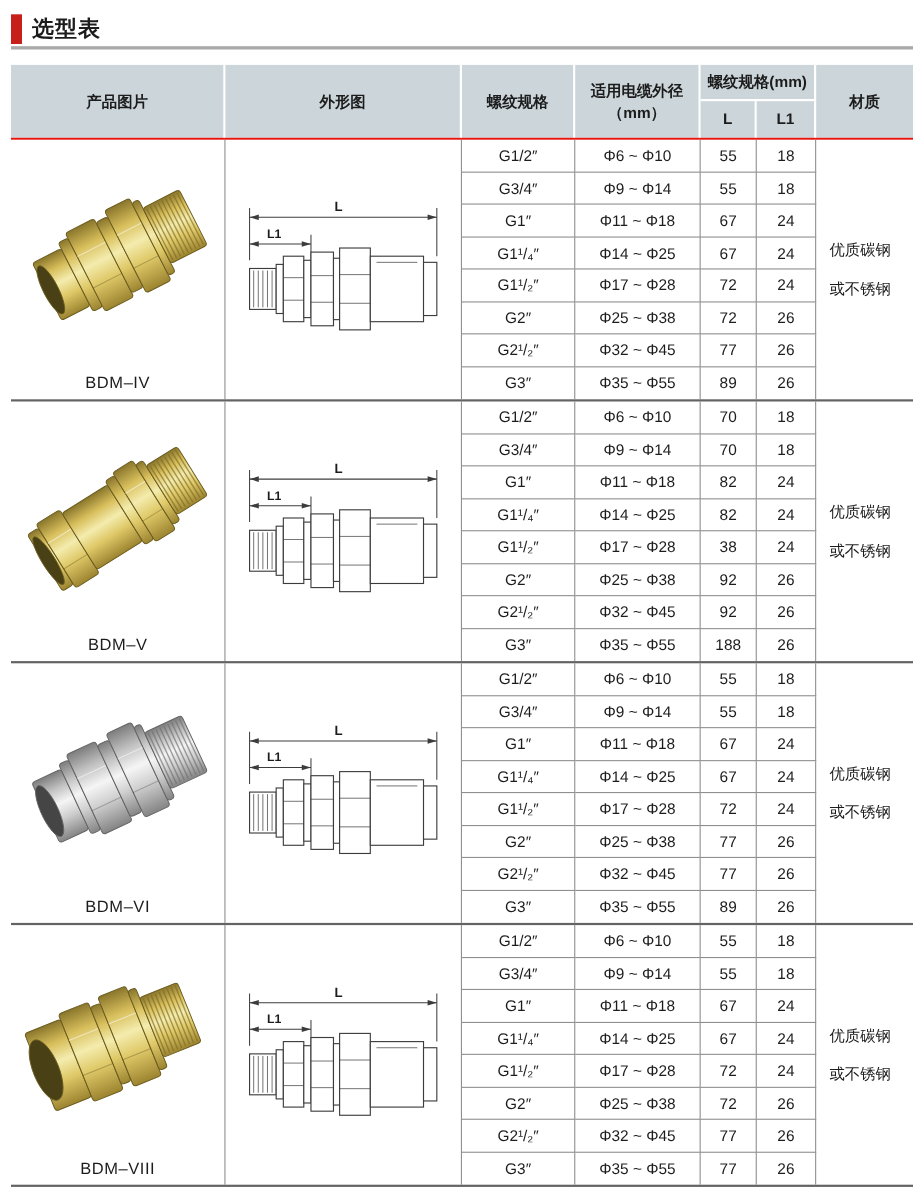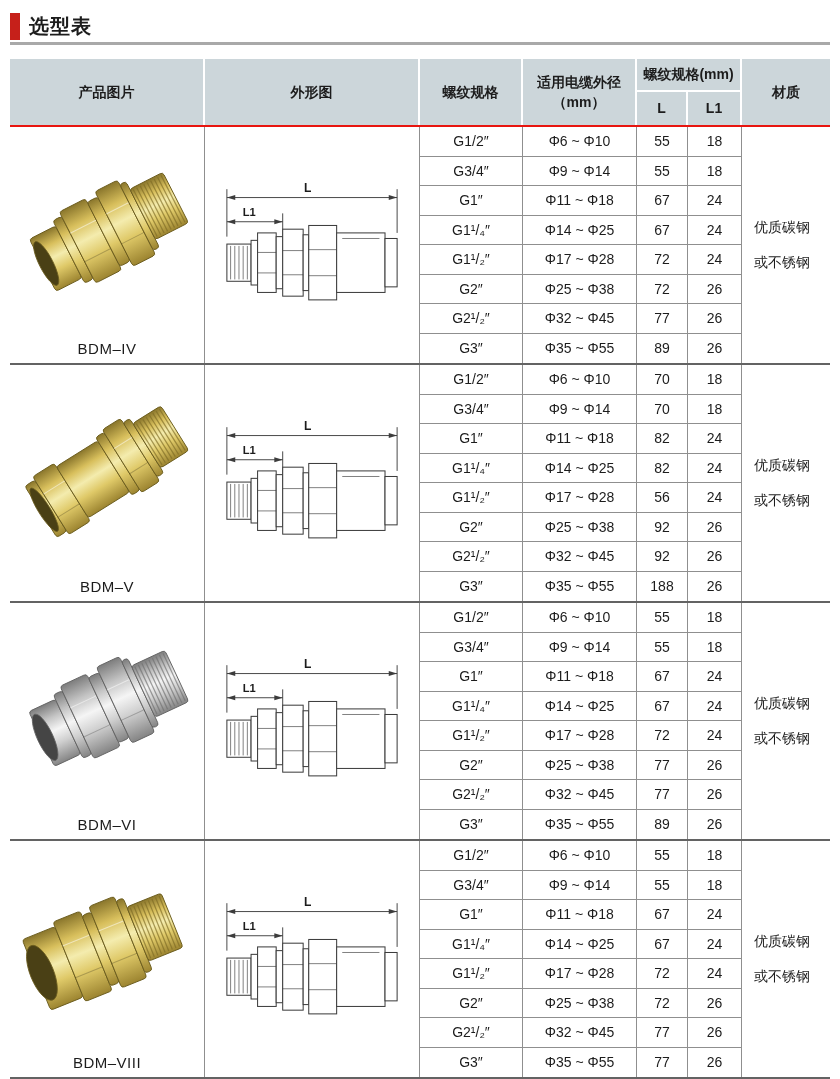--- a/index.html
+++ b/index.html
@@ -336,21 +336,21 @@
         <div class="cell data-cell v-line h-line" style="grid-area: 3 / 3;">G1″</div>
         <div class="cell data-cell v-line h-line" style="grid-area: 3 / 4;">Φ11 ~ Φ18</div>
         <div class="cell data-cell v-line h-line" style="grid-area: 3 / 5;">82</div>
         <div class="cell data-cell v-line h-line" style="grid-area: 3 / 6;">24</div>
         <div class="cell data-cell v-line h-line" style="grid-area: 4 / 3;">G1¹/₄″</div>
         <div class="cell data-cell v-line h-line" style="grid-area: 4 / 4;">Φ14 ~ Φ25</div>
         <div class="cell data-cell v-line h-line" style="grid-area: 4 / 5;">82</div>
         <div class="cell data-cell v-line h-line" style="grid-area: 4 / 6;">24</div>
         <div class="cell data-cell v-line h-line" style="grid-area: 5 / 3;">G1¹/₂″</div>
         <div class="cell data-cell v-line h-line" style="grid-area: 5 / 4;">Φ17 ~ Φ28</div>
-        <div class="cell data-cell v-line h-line" style="grid-area: 5 / 5;">56</div>
+        <div class="cell data-cell v-line h-line" style="grid-area: 5 / 5;">38</div>
         <div class="cell data-cell v-line h-line" style="grid-area: 5 / 6;">24</div>
         <div class="cell data-cell v-line h-line" style="grid-area: 6 / 3;">G2″</div>
         <div class="cell data-cell v-line h-line" style="grid-area: 6 / 4;">Φ25 ~ Φ38</div>
         <div class="cell data-cell v-line h-line" style="grid-area: 6 / 5;">92</div>
         <div class="cell data-cell v-line h-line" style="grid-area: 6 / 6;">26</div>
         <div class="cell data-cell v-line h-line" style="grid-area: 7 / 3;">G2¹/₂″</div>
         <div class="cell data-cell v-line h-line" style="grid-area: 7 / 4;">Φ32 ~ Φ45</div>
         <div class="cell data-cell v-line h-line" style="grid-area: 7 / 5;">92</div>
         <div class="cell data-cell v-line h-line" style="grid-area: 7 / 6;">26</div>
         <div class="cell data-cell v-line" style="grid-area: 8 / 3;">G3″</div>

